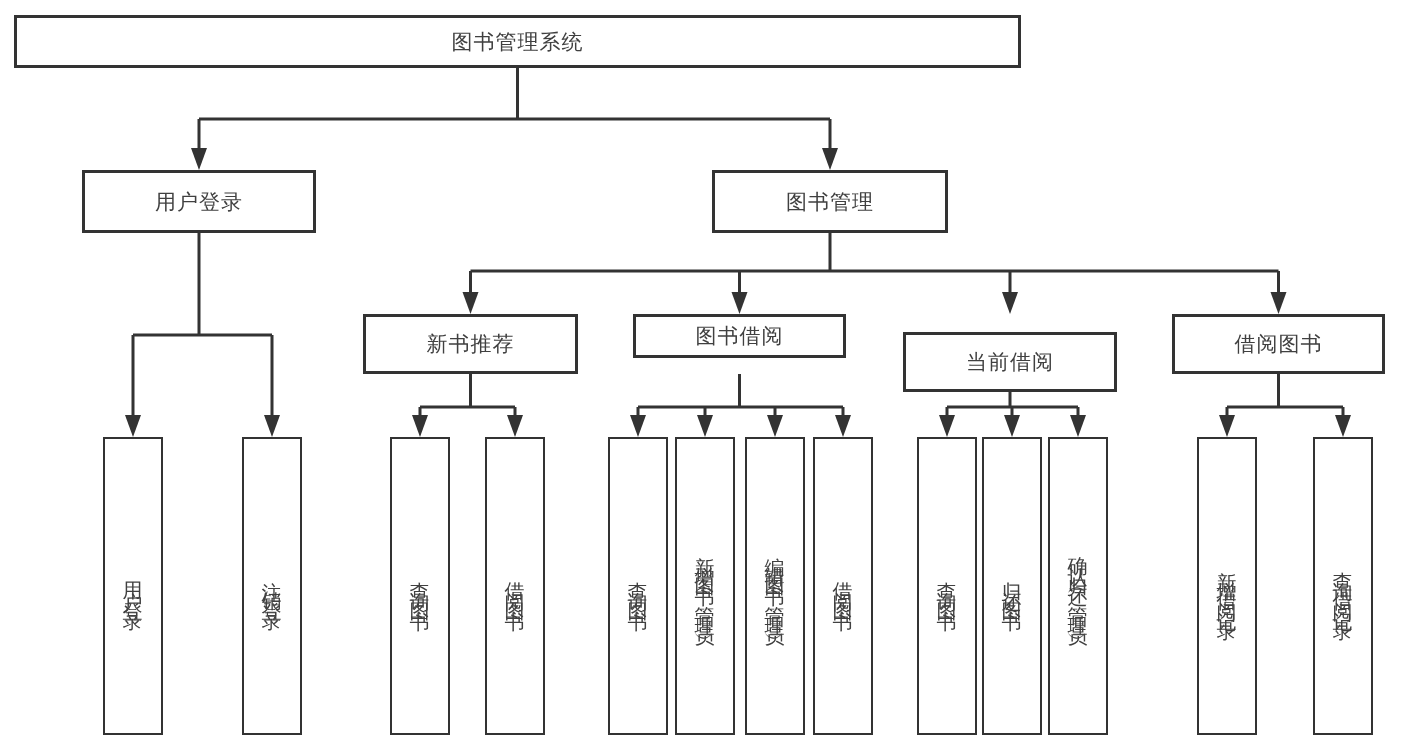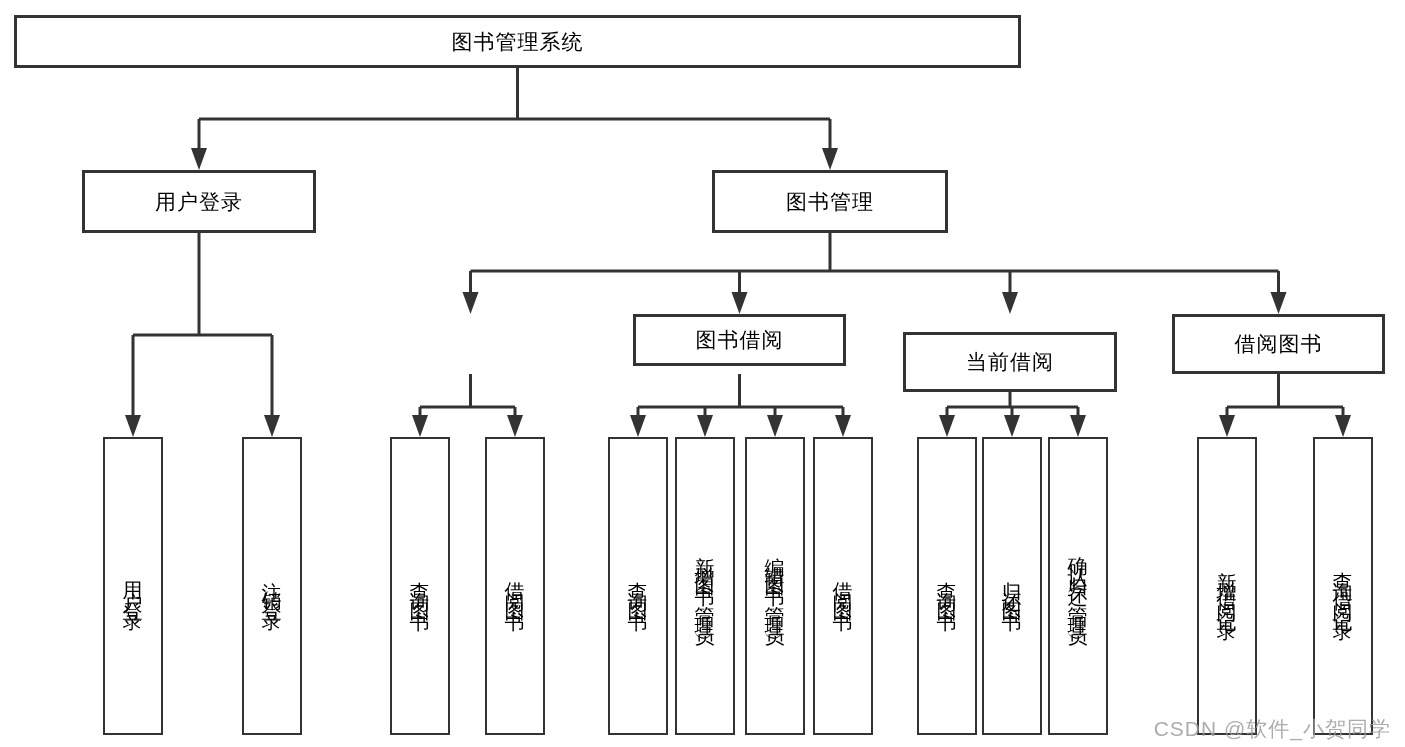--- a/index.html
+++ b/index.html
@@ -30,21 +30,21 @@
   }
   .connectors polygon {
     fill: #333333;
     stroke: none;
   }
   .node {
     position: absolute;
     box-sizing: border-box;
     background: #ffffff;
     border: 3px solid #333333;
-    color: #000000;
+    color: #404040;
     display: flex;
     align-items: center;
     justify-content: center;
     z-index: 2;
     text-align: center;
   }
   .node.h {
     font-size: 21px;
     letter-spacing: 1px;
   }
@@ -112,21 +112,22 @@
       <polygon points="1219,415 1235,415 1227,437"></polygon>
       <polygon points="1335,415 1351,415 1343,437"></polygon>
     </g>
   </svg>
 
   <div class="node h" style="left:14px; top:15px; width:1007px; height:53px;">图书管理系统</div>
 
   <div class="node h" style="left:82px; top:170px; width:234px; height:63px;">用户登录</div>
   <div class="node h" style="left:712px; top:170px; width:236px; height:63px;">图书管理</div>
 
-  <div class="node h" style="left:633px; top:314px; width:213px; height:52px;">图书借阅</div>
+  <div class="node h" style="left:363px; top:314px; width:215px; height:60px;">新书推荐</div>
+  <div class="node h" style="left:633px; top:314px; width:213px; height:44px;">图书借阅</div>
   <div class="node h" style="left:903px; top:314px; width:214px; height:60px;margin-top:18px;">当前借阅</div>
   <div class="node h" style="left:1172px; top:314px; width:213px; height:60px;">借阅图书</div>
 
   <div class="node v" style="left:103px; top:437px; width:60px; height:298px;">用户登录</div>
   <div class="node v" style="left:242px; top:437px; width:60px; height:298px;">注销登录</div>
 
   <div class="node v" style="left:390px; top:437px; width:60px; height:298px;">查询图书</div>
   <div class="node v" style="left:485px; top:437px; width:60px; height:298px;">借阅图书</div>
 
   <div class="node v" style="left:608px; top:437px; width:60px; height:298px;">查询图书</div>
@@ -134,15 +135,14 @@
   <div class="node v" style="left:745px; top:437px; width:60px; height:298px;">编辑图书（管理员）</div>
   <div class="node v" style="left:813px; top:437px; width:60px; height:298px;">借阅图书</div>
 
   <div class="node v" style="left:917px; top:437px; width:60px; height:298px;">查询图书</div>
   <div class="node v" style="left:982px; top:437px; width:60px; height:298px;">归还图书</div>
   <div class="node v" style="left:1048px; top:437px; width:60px; height:298px;">确认归还（管理员）</div>
 
   <div class="node v" style="left:1197px; top:437px; width:60px; height:298px;">新增借阅记录</div>
   <div class="node v" style="left:1313px; top:437px; width:60px; height:298px;">查询借阅记录</div>
 
-  <div class="watermark">CSDN @软件_小贺同学</div>
 
 </div>
 
 </body></html>

